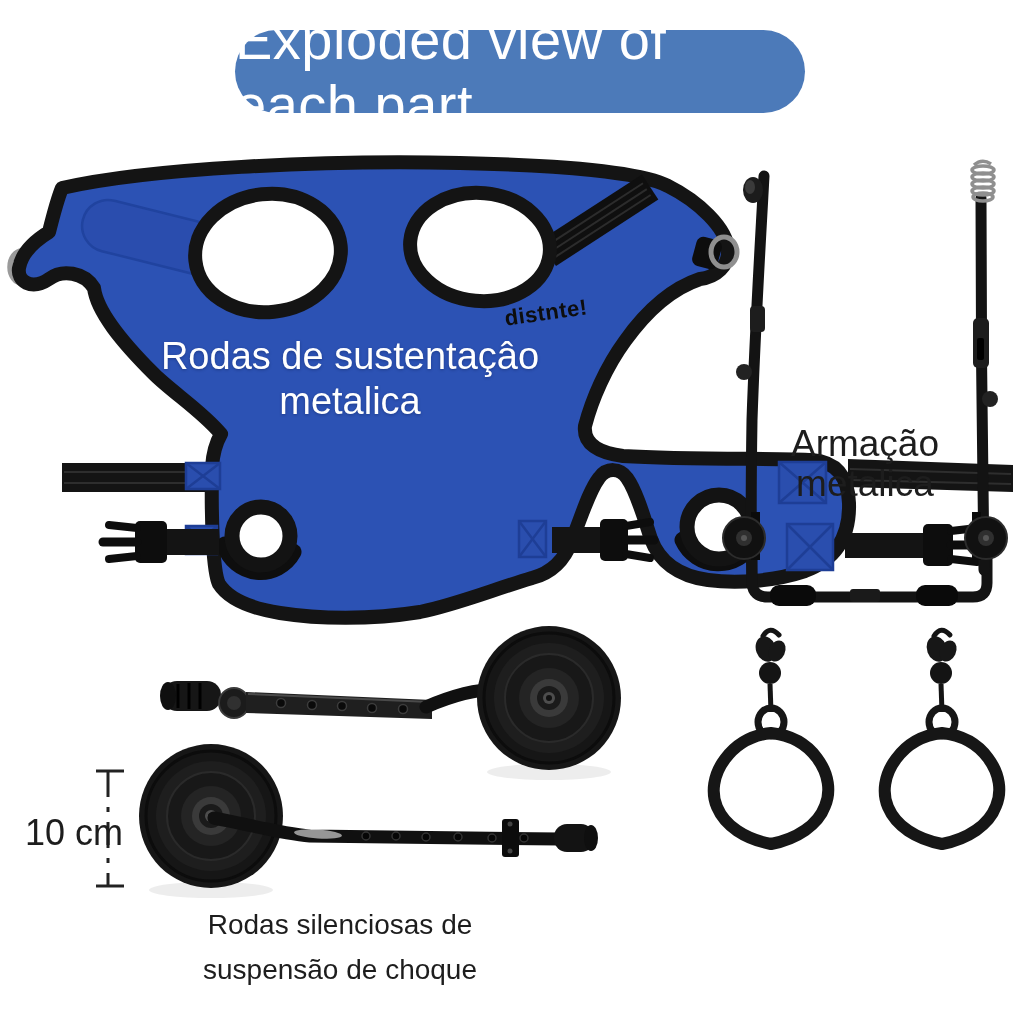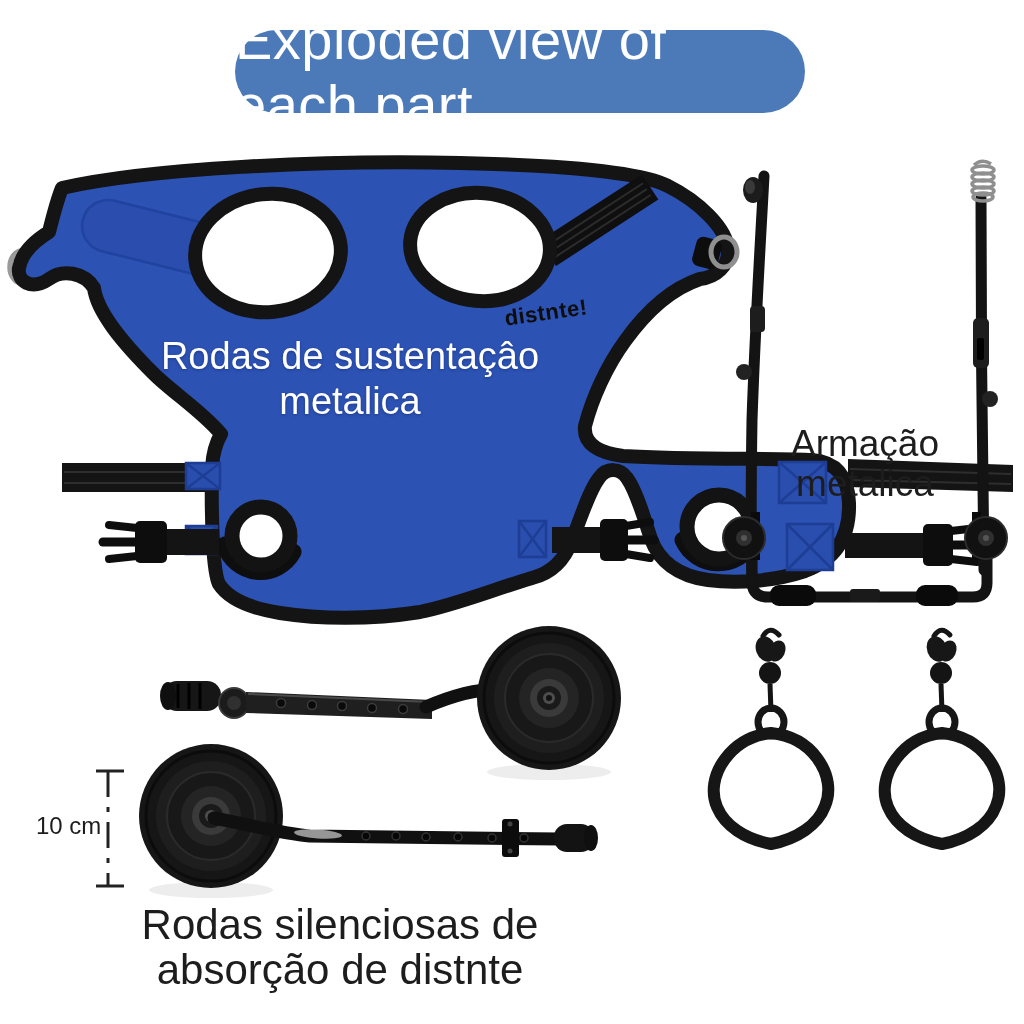--- a/index.html
+++ b/index.html
@@ -9,23 +9,23 @@
           background:#4c7ab9;display:flex;align-items:center;justify-content:center;}
   .banner span{color:#ffffff;font-size:56px;letter-spacing:.5px;}
   .part-svg{position:absolute;left:0;top:0;width:1024px;height:1024px;}
   .lbl{position:absolute;color:#1d1d1d;text-align:center;}
   .lbl .ln{display:block;}
   .harness-lbl{left:130px;top:334px;width:440px;color:#ffffff;font-size:38px;line-height:45px;
                text-shadow:0 1px 3px rgba(10,20,60,.35);}
   .brand-lbl{left:496px;top:300px;width:100px;font-size:22px;font-weight:700;color:#0d0d0d;
              transform:rotate(-8deg);letter-spacing:.5px;}
   .frame-lbl{left:760px;top:424px;width:210px;font-size:37px;line-height:40px;}
-  .wheels-lbl{left:105px;top:902px;width:470px;font-size:42px;line-height:45px;}
+  .wheels-lbl{left:105px;top:902px;width:470px;font-size:28px;line-height:45px;}
   .straps-lbl{left:653px;top:869px;width:370px;font-size:38px;line-height:45px;}
-  .size-lbl{left:36px;top:812px;width:100px;font-size:24px;text-align:left;}
+  .size-lbl{left:24px;top:812px;width:100px;font-size:36px;text-align:center;}
 </style>
 </head>
 <body>
 
 <div class="canvas">
 
   <svg class="part-svg" viewBox="0 0 1024 1024" aria-hidden="true">
 
     <g>
 
@@ -277,21 +277,21 @@
 
   <div class="lbl brand-lbl">distnte!</div>
 
   <div class="lbl frame-lbl">
     <span class="ln">Armação</span>
     <span class="ln">metalica</span>
   </div>
 
   <div class="lbl wheels-lbl">
     <span class="ln">Rodas silenciosas de</span>
-    <span class="ln">absorção de distnte</span>
+    <span class="ln">suspensão de choque</span>
   </div>
 
   <div class="lbl size-lbl">10 cm</div>
 
   <div class="lbl straps-lbl">
   </div>
 
 </div>
 
 </body></html>

